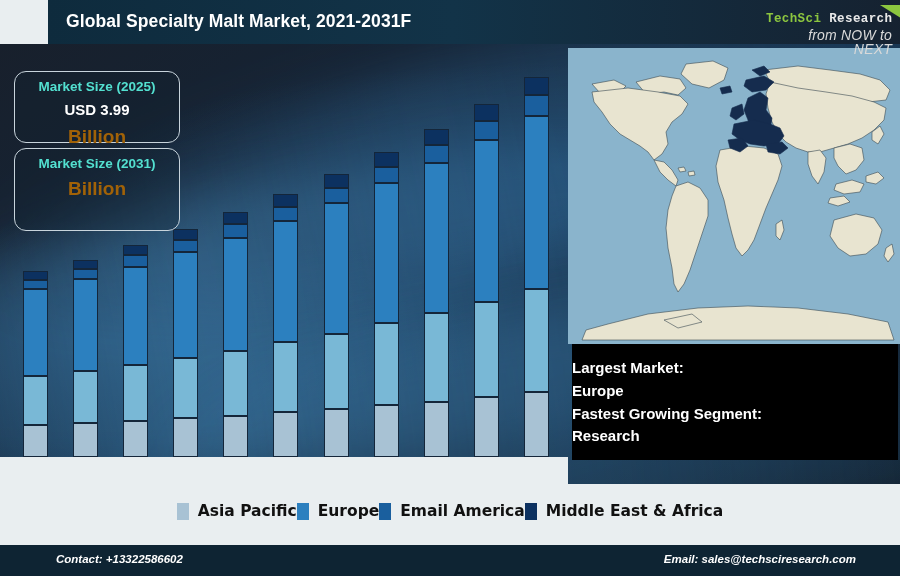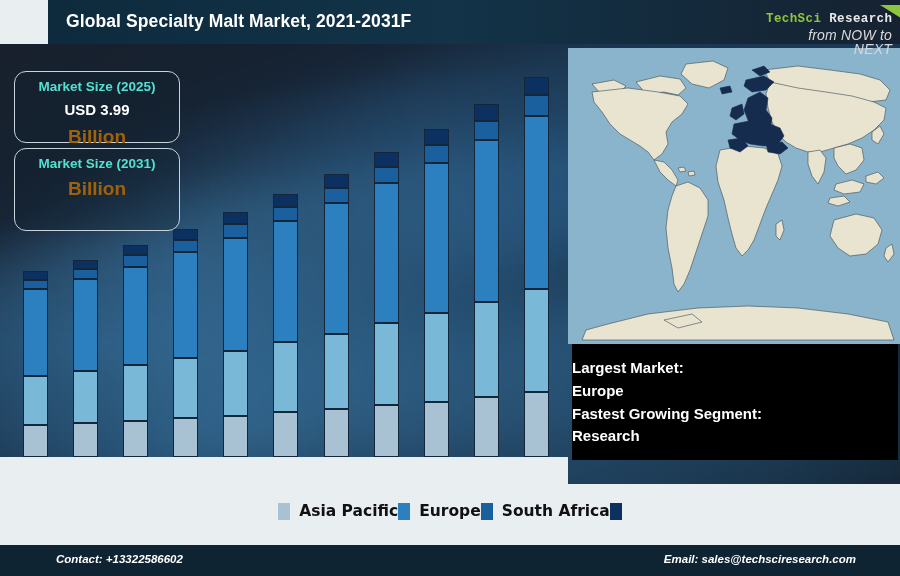--- a/index.html
+++ b/index.html
@@ -503,24 +503,25 @@
       <div class="legend-item">
         <span class="legend-swatch" style="background: rgb(168, 194, 212);"></span>
         <span class="legend-label">Asia Pacific</span>
       </div>
       <div class="legend-item">
         <span class="legend-swatch" style="background: rgb(44, 128, 191);"></span>
         <span class="legend-label">Europe</span>
       </div>
       <div class="legend-item">
         <span class="legend-swatch" style="background: rgb(26, 95, 158);"></span>
-        <span class="legend-label">South Africa</span>
+        <span class="legend-label">Email America</span>
       </div>
       <div class="legend-item">
         <span class="legend-swatch" style="background: rgb(12, 49, 96);"></span>
+        <span class="legend-label">Middle East &amp; Africa</span>
       </div>
     </div>
 
   <div class="footer">
     <div class="footer-left">Contact: +13322586602</div>
     <div class="footer-right">Email: sales@techsciresearch.com</div>
   </div>
 
 </div>
 

